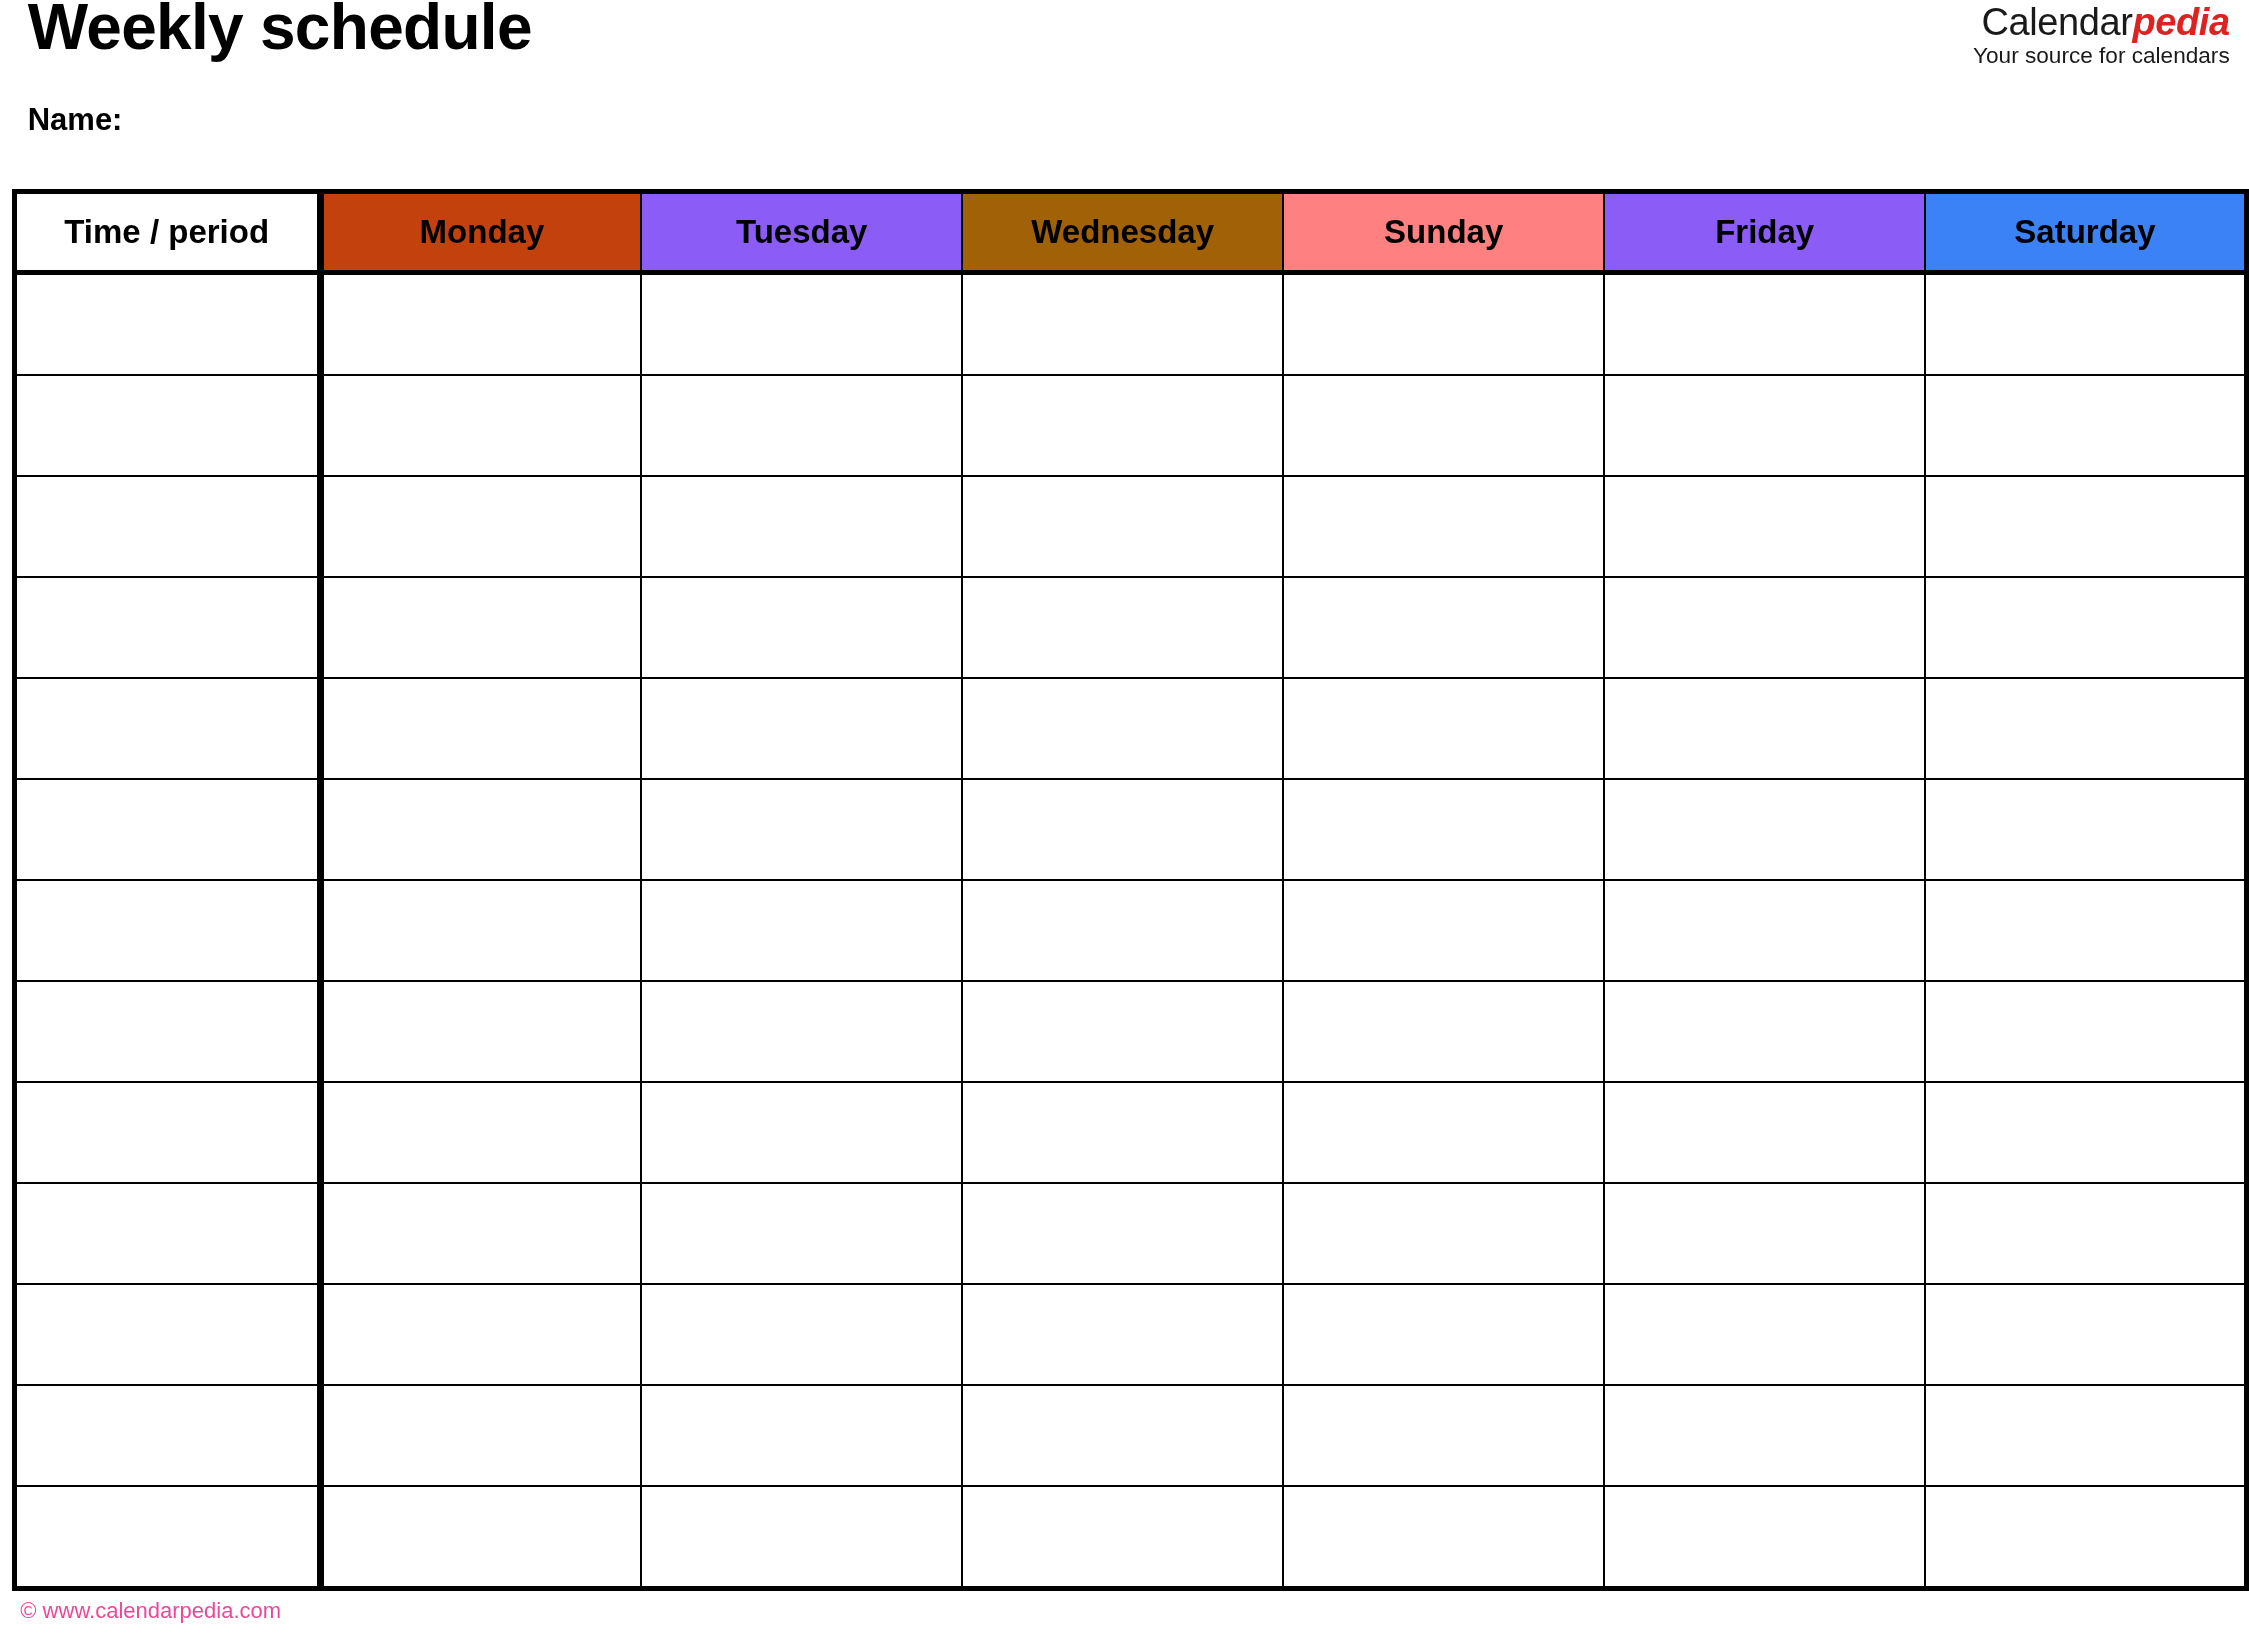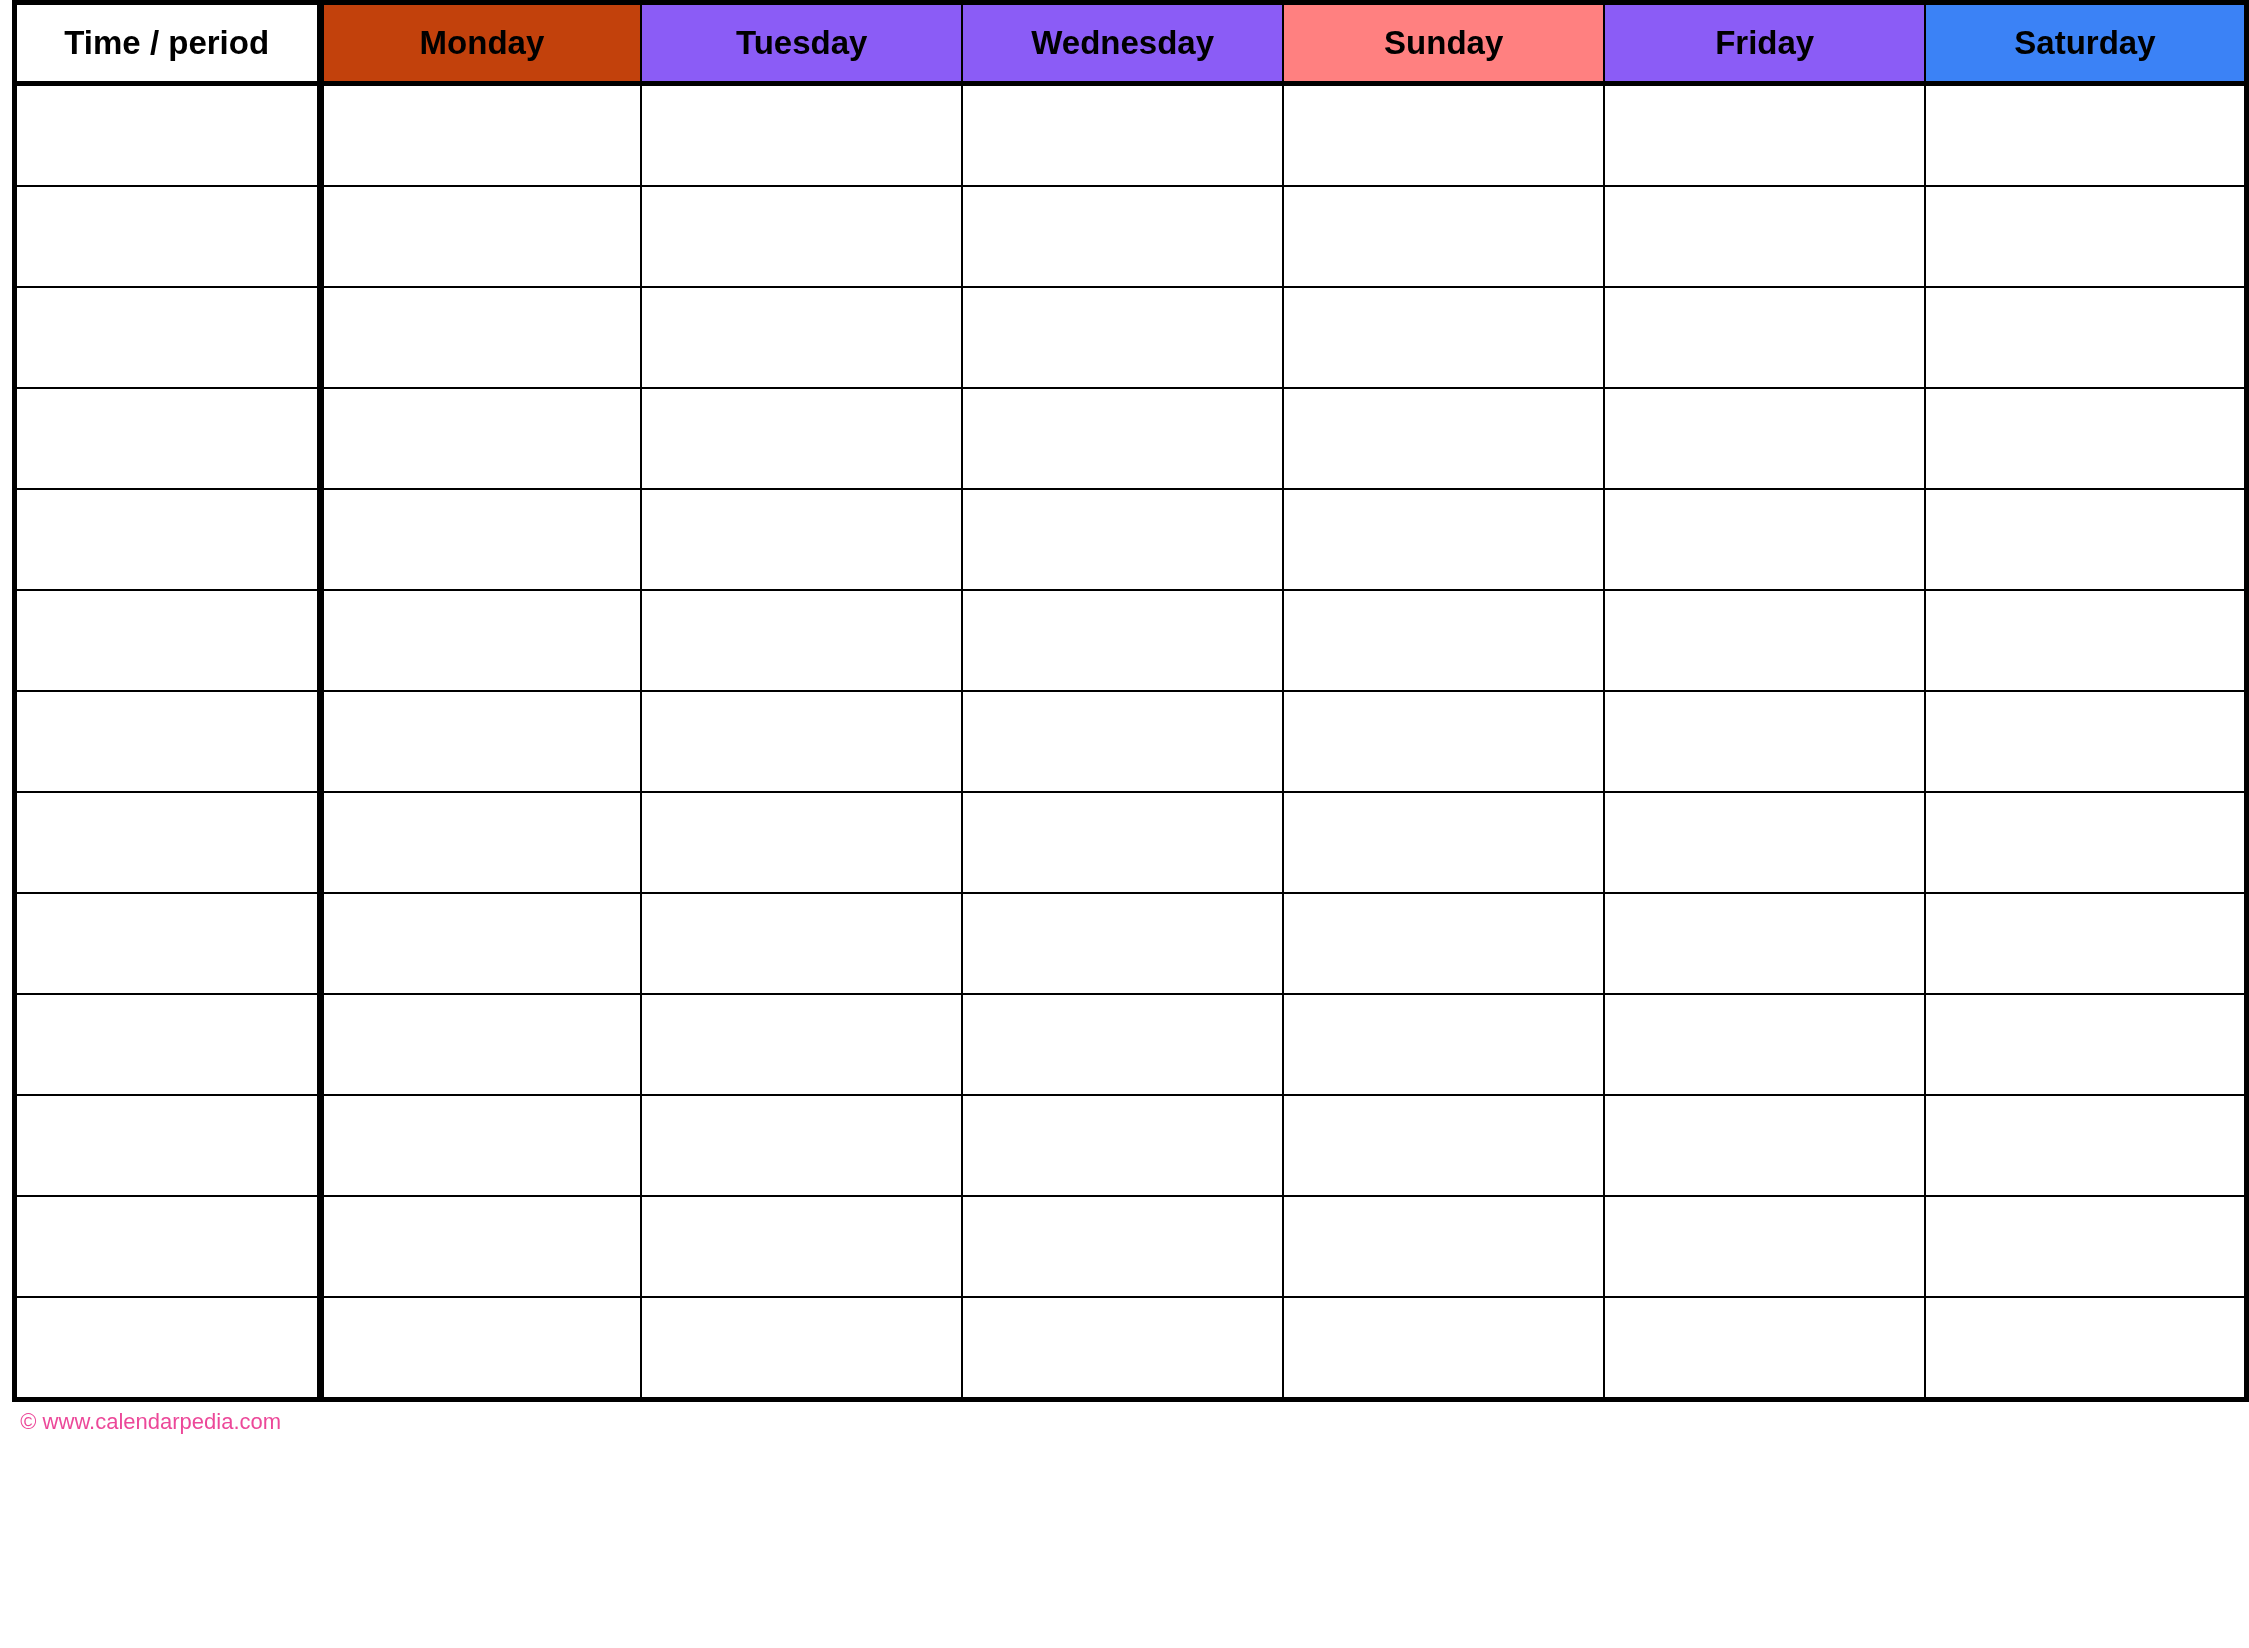--- a/index.html
+++ b/index.html
@@ -156,38 +156,52 @@
     font-size: 22px;
     color: #ec4899;
     white-space: nowrap;
   }
 </style>
 </head>
 <body>
 
 <div class="page">
 
+  <div class="top-bar">
+
+    <div class="doc-title">Weekly schedule</div>
+
+    <div class="name-label">Name:</div>
+
+    <div class="brand">
+      <div class="brand-name">
+        <span class="brand-part1">Calendar</span><span class="brand-part2">pedia</span>
+      </div>
+      <div class="brand-tagline">Your source for calendars</div>
+    </div>
+
+  </div>
 
   <div class="schedule-wrap">
     <table class="schedule">
       <colgroup>
         <col class="col-time">
         <col class="col-day">
           <col class="col-day">
           <col class="col-day">
         <col class="col-day">
           <col class="col-day">
           <col class="col-day">
       </colgroup>
       <thead>
         <tr>
             <th class="time-head" style="background: rgb(255, 255, 255);">Time / period</th>
             <th style="background: #c2410c;">Monday</th>
             <th style="background: #8b5cf6;">Tuesday</th>
-            <th style="background: #8b5cf6;">Wednesday</th>
+            <th style="background: #a16207;">Wednesday</th>
             <th style="background: rgb(255, 128, 128);">Sunday</th>
             <th style="background: #8b5cf6;">Friday</th>
             <th class="last-col" style="background: #3b82f6;">Saturday</th>
           </tr>
       </thead>
       <tbody>
           <tr>
             <td class="time-cell"></td>
             <td></td>
             <td></td>

